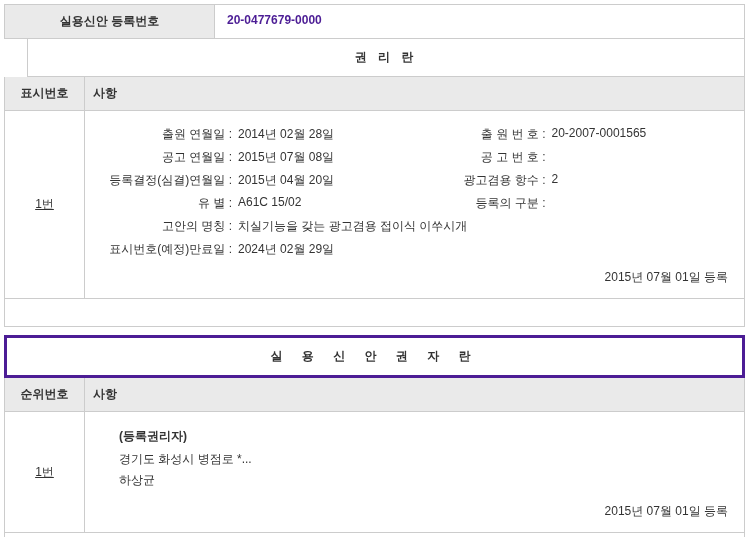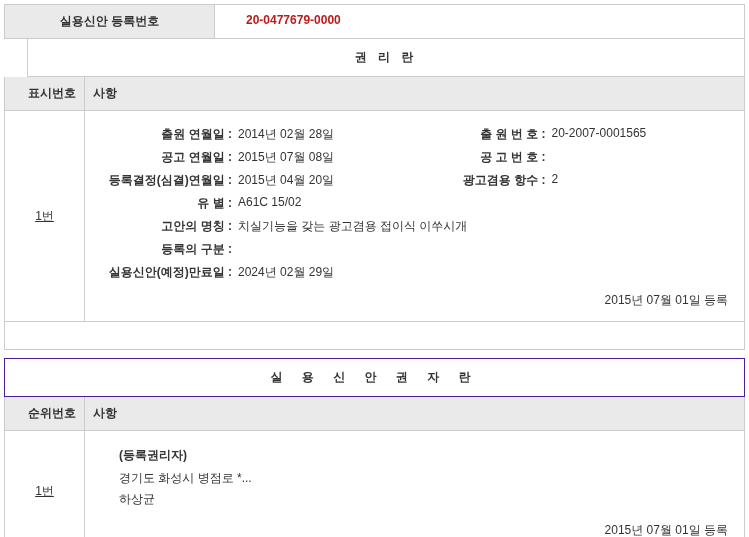--- a/index.html
+++ b/index.html
@@ -13,61 +13,60 @@
       color: #333;
       background: #fff;
       padding: 4px;
     }
     .container {
       width: 741px;
     }
     .header-row {
       display: flex;
       border: 1px solid #ccc;
-      gap: 19px;
     }
     .header-label {
       background: #eaeaea;
       padding: 8px 12px;
       width: 210px;
       text-align: center;
       font-weight: bold;
       border-right: 1px solid #ccc;
     }
     .header-value {
       padding: 8px 12px;
       font-weight: bold;
-      color: #b91c1c;
+      color: #4c1d95;
     }
     .section-title {
       text-align: center;
       padding: 10px;
       border: 1px solid #ccc;
       border-top: none;
       letter-spacing: 4px;
       font-weight: bold;
       margin-left: 23px;
     }
     .section-title-spaced {
       text-align: center;
       padding: 10px;
-      border: 1px solid #4c1d95;
+      border: 3px solid #4c1d95;
       letter-spacing: 8px;
       font-weight: bold;
     }
     .subheader-row {
       display: flex;
       border: 1px solid #ccc;
       border-top: none;
       background: #eaeaea;
     }
     .subheader-left {
       width: 80px;
       padding: 8px;
-      text-align: right;
+      text-align: center;
       border-right: 1px solid #ccc;
       font-weight: bold;
     }
     .subheader-right {
       flex: 1;
       padding: 8px;
       text-align: left;
       font-weight: bold;
     }
     .data-row {
@@ -94,21 +93,21 @@
     }
     .detail-item {
       width: 50%;
       padding: 3px 0;
       display: flex;
     }
     .detail-item.full {
       width: 100%;
     }
     .detail-label {
-      font-weight: bold;
+      font-weight: normal;
       text-align: right;
       min-width: 135px;
       padding-right: 4px;
     }
     .detail-value {
       padding-left: 2px;
     }
     .reg-date {
       text-align: right;
       padding-top: 8px;
@@ -173,30 +172,30 @@
           <span class="detail-value">2015년 04월 20일</span>
         </div>
         <div class="detail-item">
           <span class="detail-label">광고겸용 항수 :</span>
           <span class="detail-value">2</span>
         </div>
         <div class="detail-item">
           <span class="detail-label">유 별 :</span>
           <span class="detail-value">A61C 15/02</span>
         </div>
+        <div class="detail-item">
+          <span class="detail-label">등록의 구분 :</span>
+          <span class="detail-value"></span>
+        </div>
         <div class="detail-item full">
           <span class="detail-label">고안의 명칭 :</span>
           <span class="detail-value">치실기능을 갖는 광고겸용 접이식 이쑤시개</span>
         </div>
-        <div class="detail-item">
-          <span class="detail-label">등록의 구분 :</span>
-          <span class="detail-value"></span>
-        </div>
         <div class="detail-item full">
-          <span class="detail-label">실용신안(예정)만료일 :</span>
+          <span class="detail-label">표시번호(예정)만료일 :</span>
           <span class="detail-value">2024년 02월 29일</span>
         </div>
       </div>
       <div class="reg-date">2015년 07월 01일 등록</div>
     </div>
   </div>
 
   <div class="spacer-row"></div>
 
   <div class="section-title-spaced">실 용 신 안 권 자 란</div>

